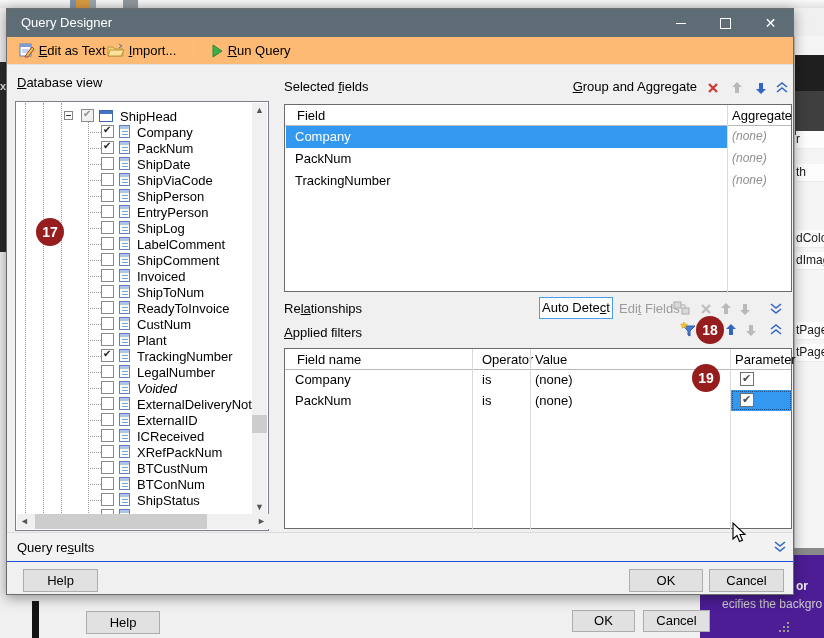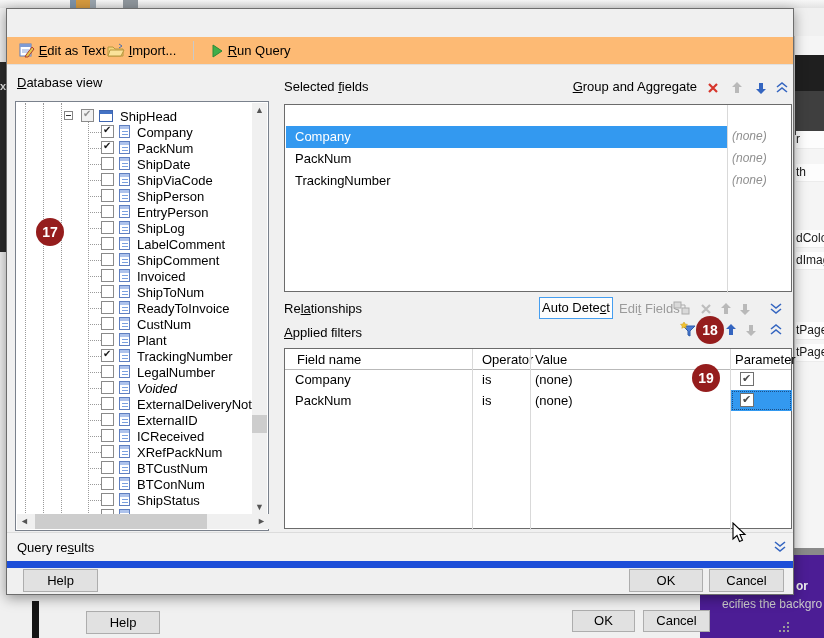--- a/index.html
+++ b/index.html
@@ -78,21 +78,21 @@
   .grow span{position:absolute;top:3px;white-space:nowrap;}
   .sel-blue{background:#3399f0;}
   .agg{color:#8f8f8f;font-style:italic;font-size:12px;}
 
   .autodetect{background:#fdfdfd;border:1px solid #459ef0;text-align:center;line-height:20px;box-sizing:border-box;}
   .disabled-txt{color:#9b9b9b;}
 
   .badge{width:28px;height:28px;border-radius:50%;background:#951d1d;color:#fff;font-weight:bold;
          font-size:14px;text-align:center;line-height:28px;z-index:30;}
   .icon14{width:14px;height:14px;}
-  .qres-row{left:0;top:523px;width:786px;height:28px;background:#f2f2f2;border-top:1px solid #dcdcdc;border-bottom:7px solid #1d4ed8;}
+  .qres-row{left:0;top:523px;width:786px;height:28px;background:#f2f2f2;border-top:1px solid #dcdcdc;border-bottom:1px solid #1d4ed8;}
   .dlg-help{left:16px;top:560px;width:75px;height:23px;line-height:21px;}
   .dlg-ok{left:622px;top:560px;width:74px;height:23px;line-height:21px;}
   .dlg-cancel{left:702px;top:560px;width:75px;height:23px;line-height:21px;}
   .cursor{z-index:100;}
   .pcb{width:14px;height:14px;background:#fff;border:1px solid #707070;box-sizing:border-box;}
   .pcb::after{content:"\2714";position:absolute;left:1px;top:-1px;font-size:11px;color:#4a4a4a;}
 </style>
 </head>
 <body>
 
@@ -129,20 +129,26 @@
   <i style="left:8px;top:0;"></i>
     <i style="left:4px;top:4px;"></i>
     <i style="left:8px;top:4px;"></i>
     <i style="left:0;top:8px;"></i>
     <i style="left:4px;top:8px;"></i>
     <i style="left:8px;top:8px;"></i>
 </div>
 
 <div class="abs dlg">
 
+  <div class="abs titlebar">
+    <span class="abs title">Query Designer</span>
+    <span class="abs wbtn min"><span class="minglyph"></span></span>
+    <span class="abs wbtn max"><span class="maxglyph"></span></span>
+    <span class="abs wbtn close"><span>✕</span></span>
+  </div>
 
   <div class="abs toolbar">
     <span class="abs titem" style="left:12px;">
       <svg width="16" height="16" style="vertical-align:-3px;">
         <rect x="1" y="2" width="11" height="12" fill="#fff" stroke="#5b7fc4"></rect>
         <rect x="1" y="2" width="11" height="3" fill="#7e9bd4"></rect>
         <line x1="3" y1="8" x2="10" y2="8" stroke="#8aa6dc"></line>
           <line x1="3" y1="10" x2="10" y2="10" stroke="#8aa6dc"></line>
         <polygon points="7,13 13,5 15,7 9,15 6,15" fill="#e2c84a" stroke="#b03a2e"></polygon>
       </svg>
@@ -354,20 +360,24 @@
     <path d="M7 1 L12 6 H9 V12 H5 V6 H2 Z" fill="#b9b9b9"></path>
     </svg>
   <svg class="abs icon14" style="left:747px;top:72px;">
     <path d="M7 13 L12 8 H9 V2 H5 V8 H2 Z" fill="#3465c0"></path>
     </svg>
   <svg class="abs icon14" style="left:768px;top:72px;">
     <path d="M2 6 L7 2 L12 6 M2 11 L7 7 L12 11" fill="none" stroke="#3465c0" stroke-width="1.6"></path>
     </svg>
 
   <div class="abs gridbox" style="left:277px;top:95px;width:508px;height:188px;">
+    <div class="ghead">
+      <span style="left:12px;">Field</span>
+      <span style="left:447px;">Aggregate</span>
+    </div>
     <div class="colsep" style="left:442px;height:188px;"></div>
     <div id="sf-rows">
         <div class="grow" style="top: 21px; height: 22px;">
           <div class="abs sel-blue" style="left: 1px; top: 0px; width: 441px; height: 22px;"></div>
           <span style="left: 10px; color: rgb(255, 255, 255);">Company</span>
           <span class="agg" style="left: 447px;">(none)</span>
         </div>
         <div class="grow" style="top: 43px; height: 22px;">
           <span style="left: 10px;">PackNum</span>
           <span class="agg" style="left: 447px;">(none)</span>

